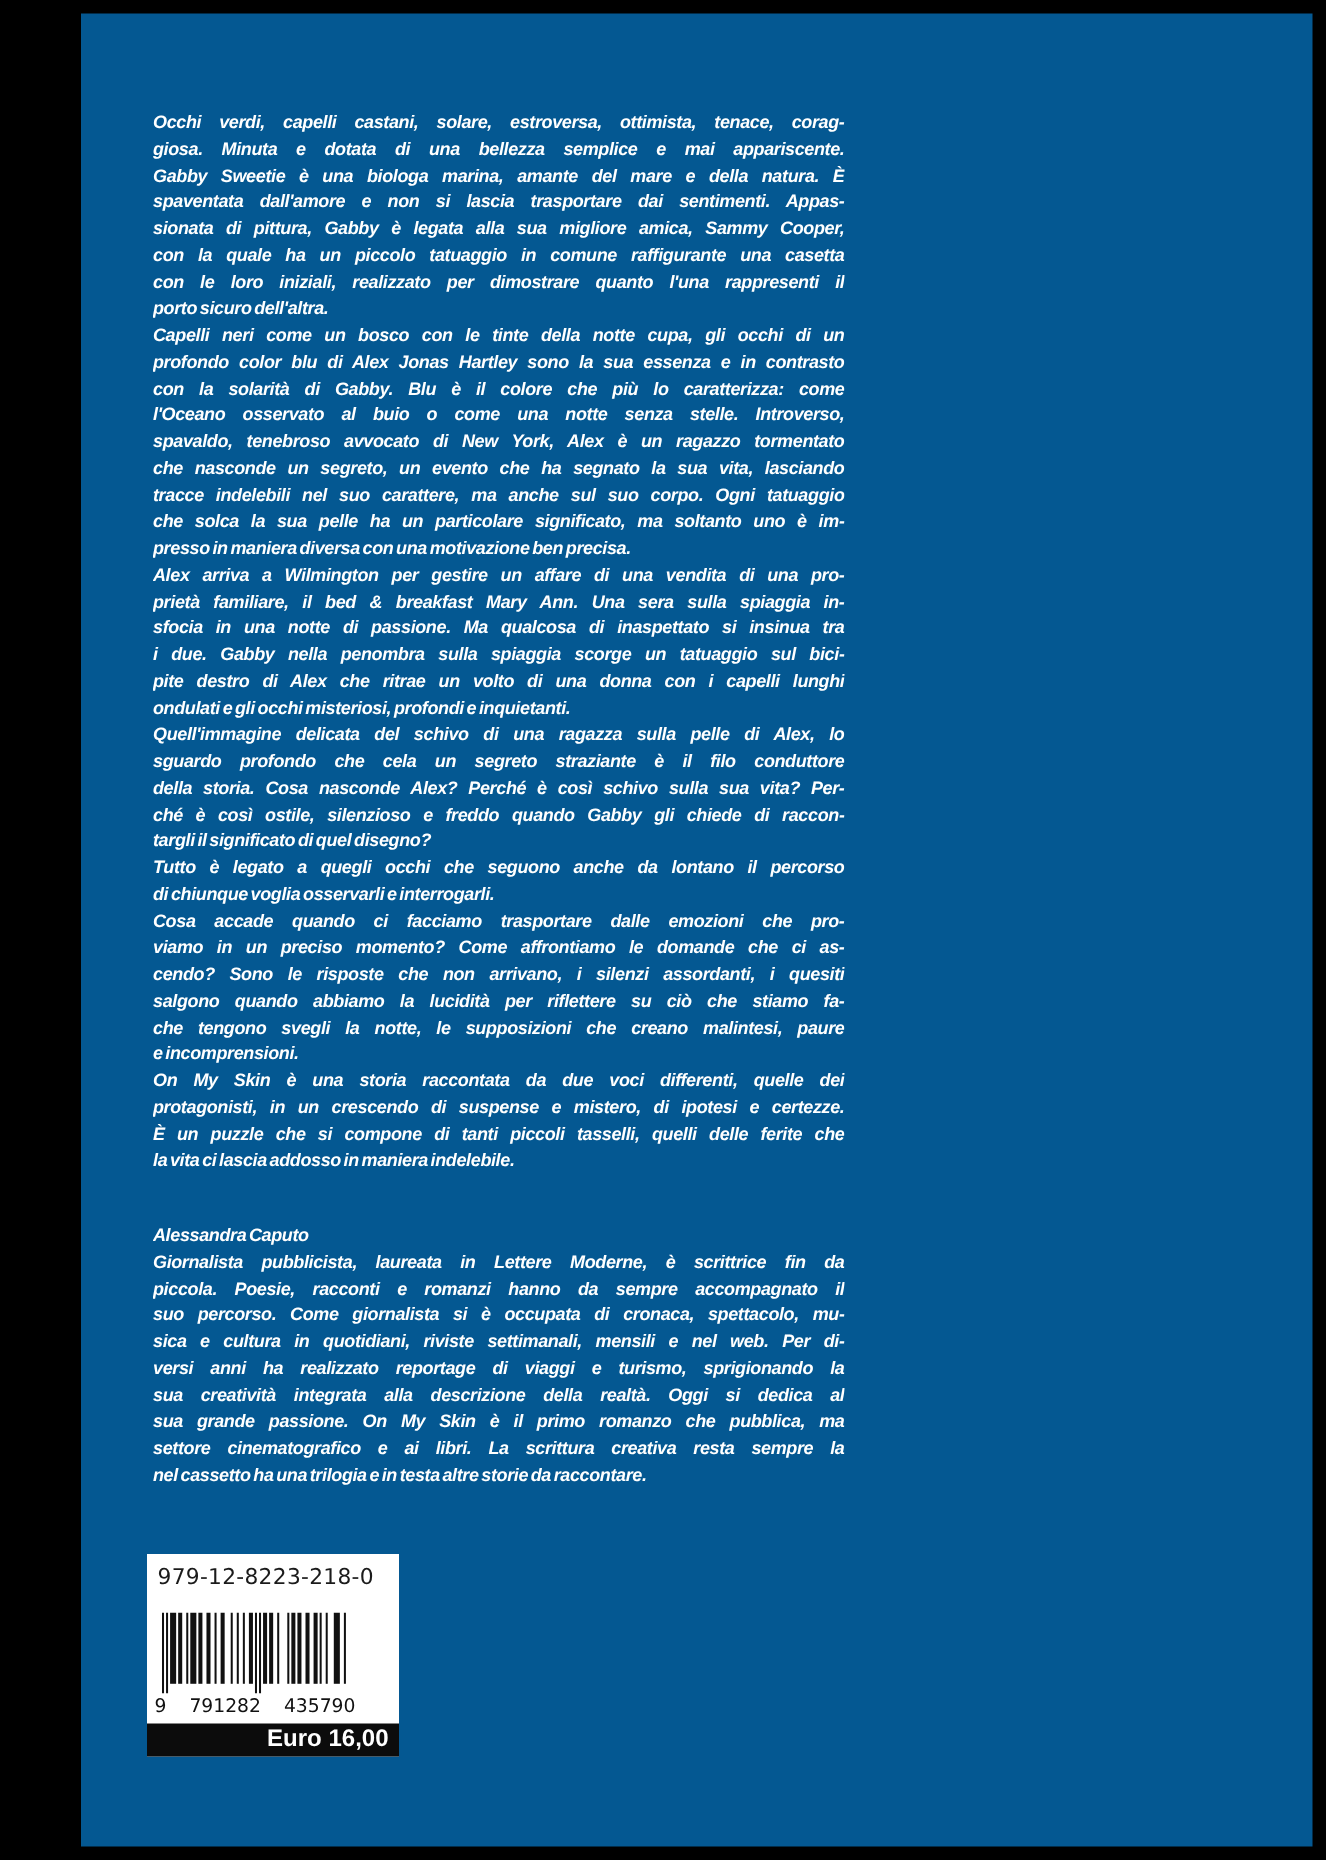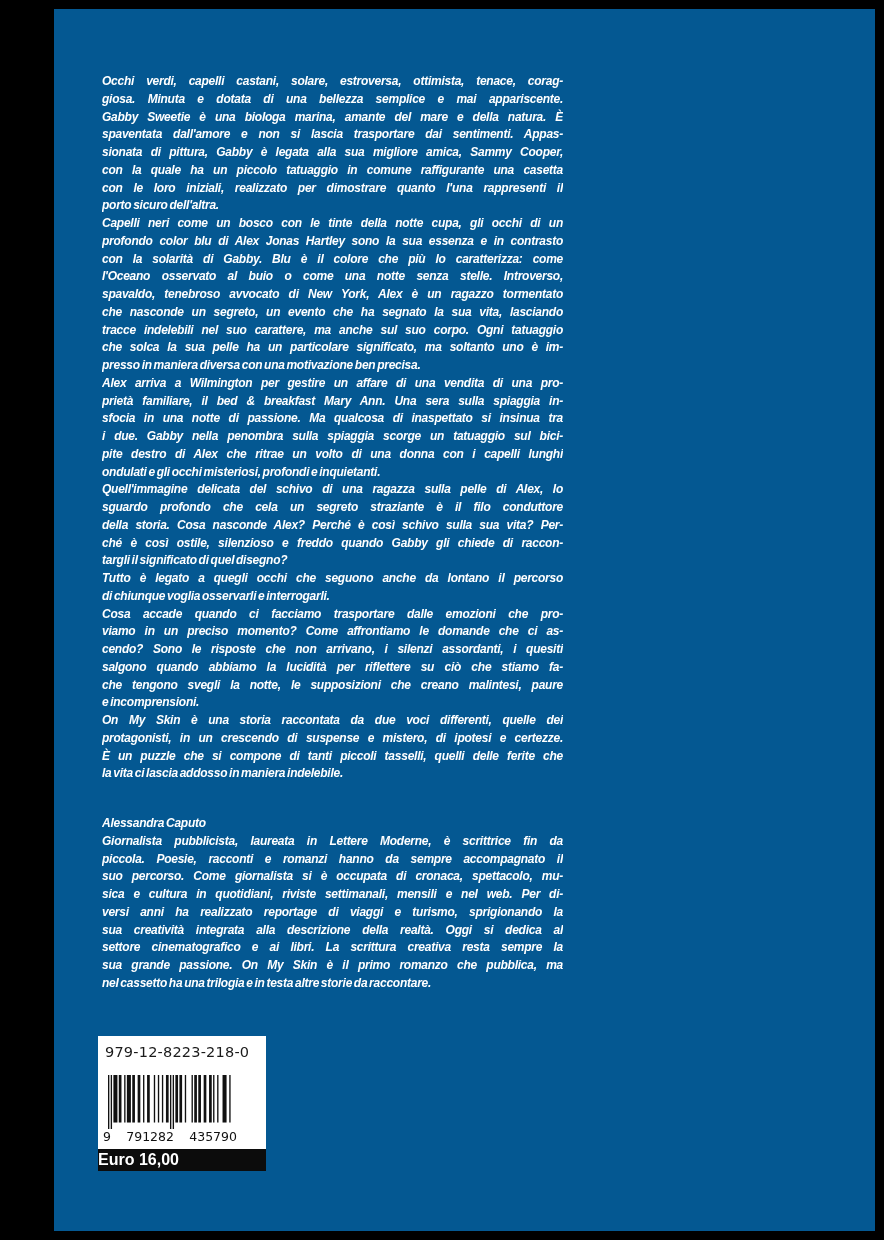--- a/index.html
+++ b/index.html
@@ -36,21 +36,21 @@
   }
   .bars{display:block;width:128px;height:54px;margin:13px 0 0 10px;}
   .bc-digits{
     display:flex;justify-content:space-between;
     width:134px;margin:0 0 5px 5px;height:15px;line-height:15px;
     font-size:12.5px;color:#111;
   }
   .price-band{
     height:22px;line-height:22px;background:#0c0c0c;
     color:#ffffff;font-weight:bold;font-size:16px;
-    text-align:left;padding-right:7px;box-sizing:border-box;
+    text-align:right;padding-right:7px;box-sizing:border-box;
     font-family:"Liberation Sans",sans-serif;
   }
 </style>
 </head>
 <body>
 
 <div class="page">
   <div class="cover">
 
     <div class="text-column">
@@ -113,22 +113,22 @@
 
       <section class="author-section">
         <div class="line para-end author-name">Alessandra Caputo</div>
         <div id="author-bio">
             <div class="line">Giornalista pubblicista, laureata in Lettere Moderne, è scrittrice fin da</div>
             <div class="line">piccola. Poesie, racconti e romanzi hanno da sempre accompagnato il</div>
             <div class="line">suo percorso. Come giornalista si è occupata di cronaca, spettacolo, mu-</div>
             <div class="line">sica e cultura in quotidiani, riviste settimanali, mensili e nel web. Per di-</div>
             <div class="line">versi anni ha realizzato reportage di viaggi e turismo, sprigionando la</div>
             <div class="line">sua creatività integrata alla descrizione della realtà. Oggi si dedica al</div>
+            <div class="line">sua grande passione. On My Skin è il primo romanzo che pubblica, ma</div>
             <div class="line">settore cinematografico e ai libri. La scrittura creativa resta sempre la</div>
-            <div class="line">sua grande passione. On My Skin è il primo romanzo che pubblica, ma</div>
             <div class="line para-end">nel cassetto ha una trilogia e in testa altre storie da raccontare.</div>
           </div>
       </section>
     </div>
 
     <div class="barcode-box">
       <div class="isbn">979-12-8223-218-0</div>
       <svg id="barcode" class="bars" xmlns="http://www.w3.org/2000/svg" viewBox="0 0 95 50" preserveAspectRatio="none">
           <rect x="0" y="0" width="1" height="50" fill="#111"></rect>
           <rect x="2" y="0" width="1" height="50" fill="#111"></rect>

